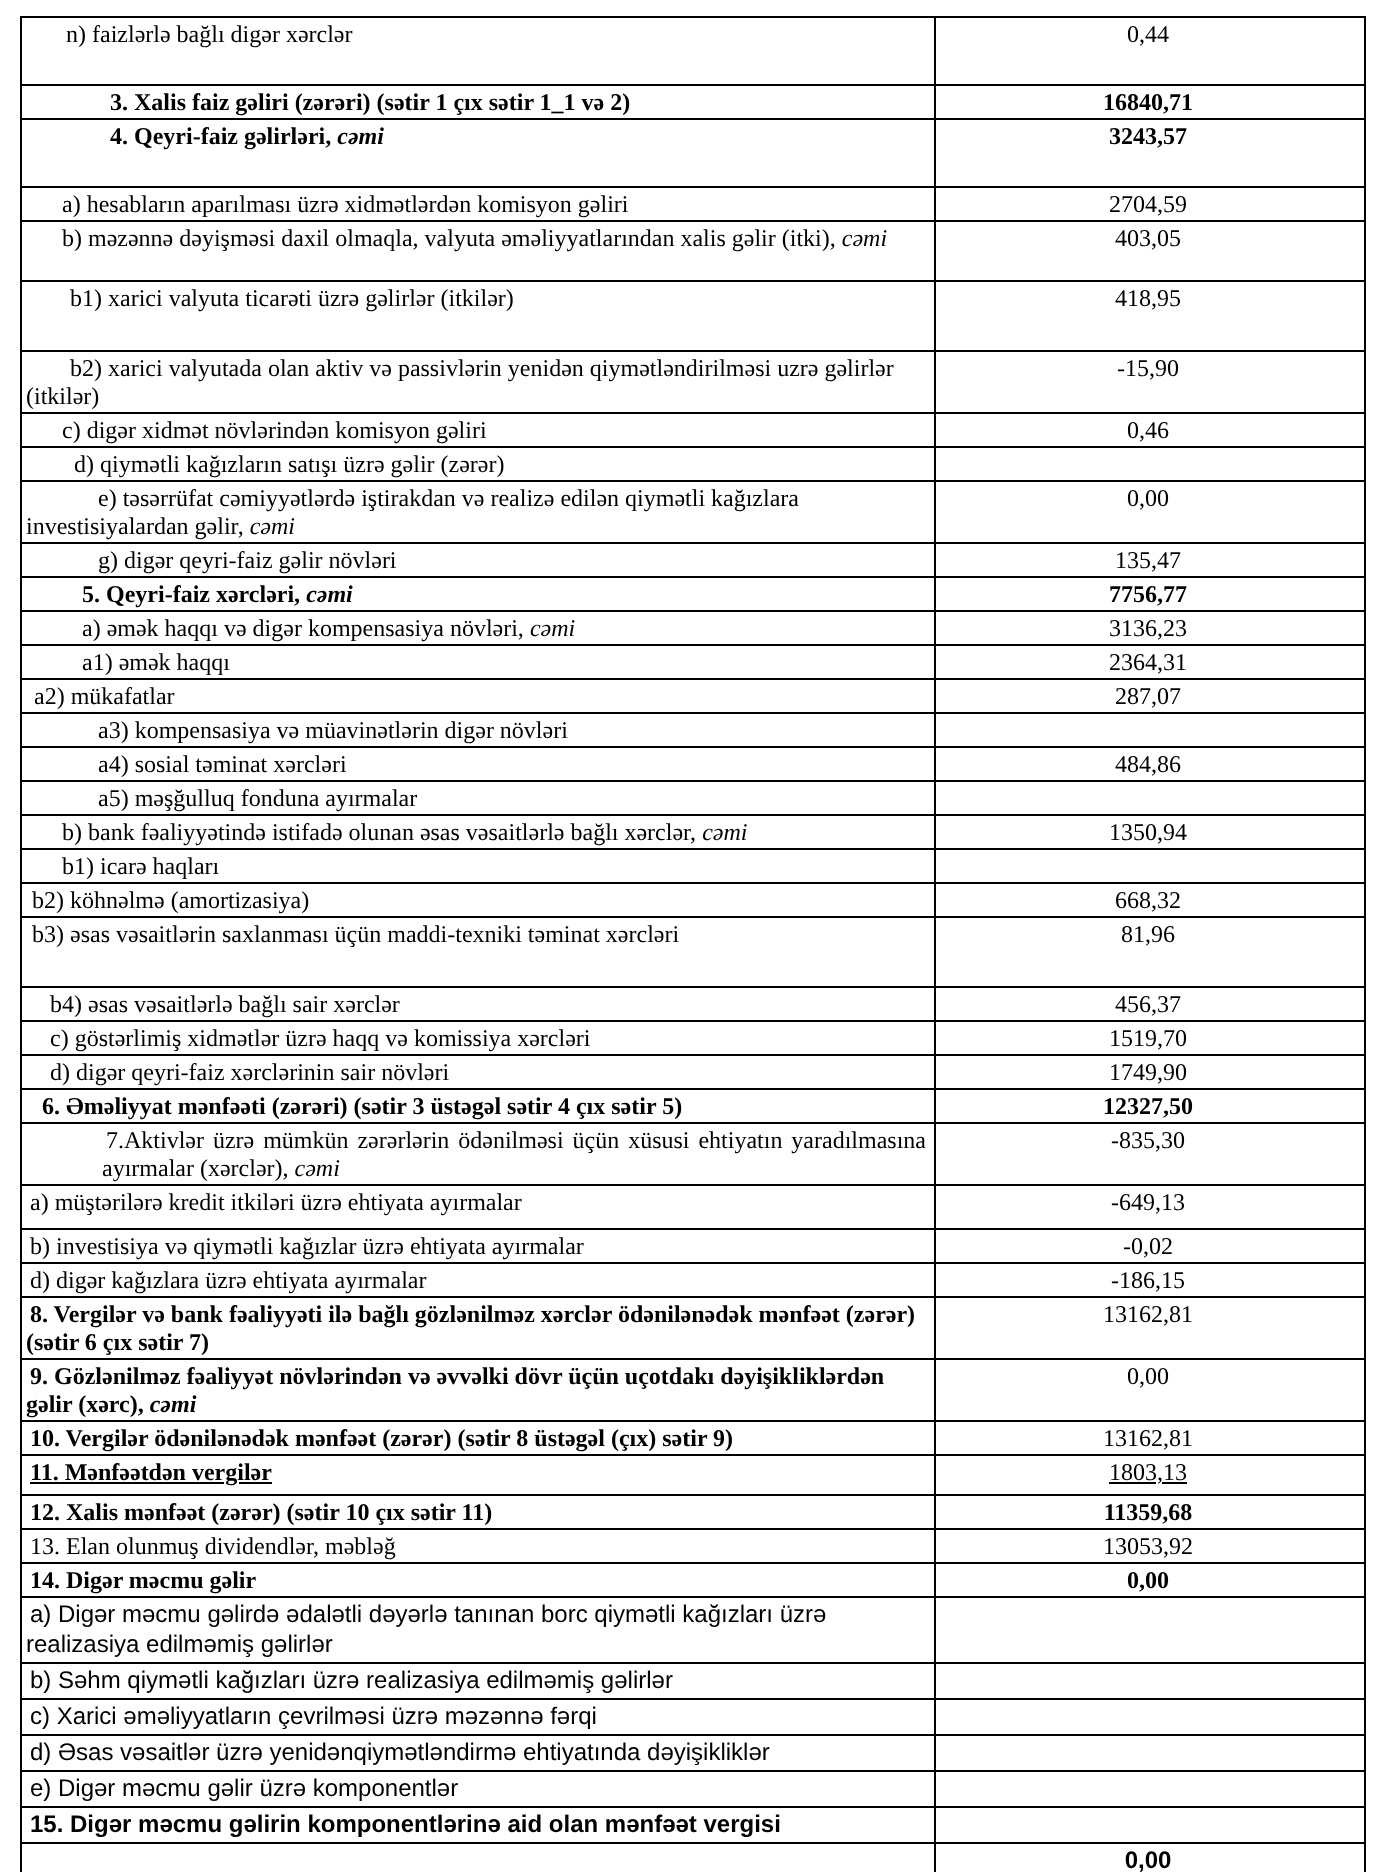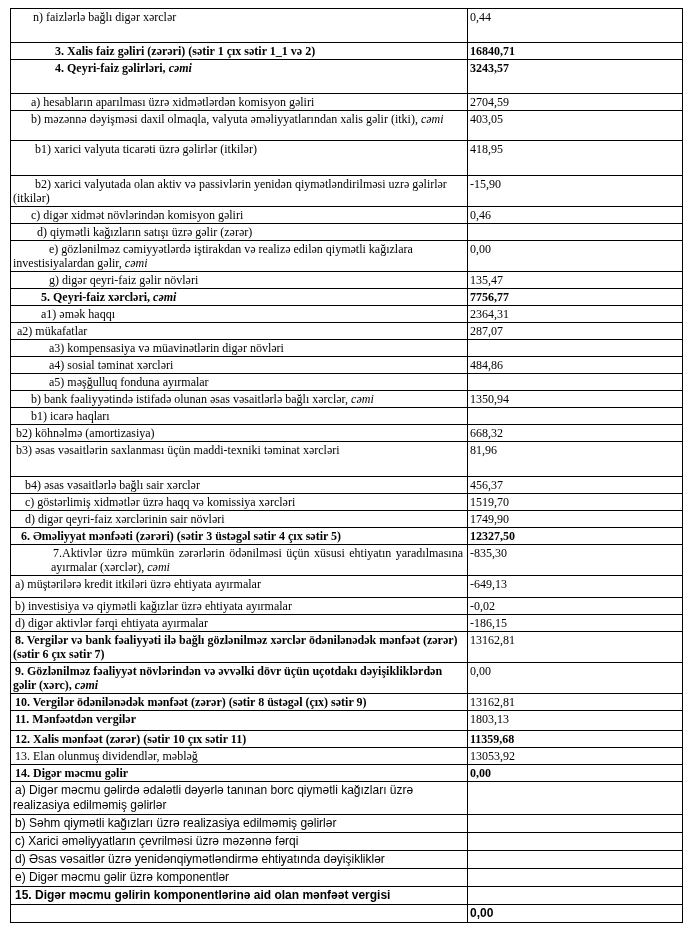--- a/index.html
+++ b/index.html
@@ -38,21 +38,21 @@
   }
   tr.sans {
     font-family: "Liberation Sans", "DejaVu Sans", sans-serif;
     font-size: 12px;
     line-height: 15px;
   }
   td.label {
     padding: 1px 4px 1px 2px;
   }
   td.value {
-    text-align: left;
+    text-align: center;
     padding: 1px 4px 1px 2px;
   }
   tr.bold td.label { font-weight: 700; }
   td.value.boldv { font-weight: 700; }
   tr.hb td { border-top-width: 1.5px; }
   tr.justify td.label { text-align: justify; }
 </style>
 </head>
 <body>
 
@@ -93,30 +93,34 @@
         </tr>
         <tr class="serif" style="height: 17px;">
           <td class="label" style="text-indent: 18px;"><span>c) digər xidmət növlərindən komisyon gəliri</span></td>
           <td class="value">0,46</td>
         </tr>
         <tr class="serif" style="height: 17px;">
           <td class="label" style="text-indent: 24px;"><span>d) qiymətli kağızların satışı üzrə gəlir (zərər)</span></td>
           <td class="value"></td>
         </tr>
         <tr class="serif" style="height: 30px;">
-          <td class="label" style="text-indent: 36px;"><span>e) gözlənilməz cəmiyyətlərdə iştirakdan və realizə edilən qiymətli kağızlara investisiyalardan gəlir,</span><i> cəmi</i></td>
+          <td class="label" style="text-indent: 36px;"><span>e) təsərrüfat cəmiyyətlərdə iştirakdan və realizə edilən qiymətli kağızlara investisiyalardan gəlir,</span><i> cəmi</i></td>
           <td class="value">0,00</td>
         </tr>
         <tr class="serif" style="height: 17px;">
           <td class="label" style="text-indent: 36px;"><span>g) digər qeyri-faiz gəlir növləri</span></td>
           <td class="value">135,47</td>
         </tr>
         <tr class="serif bold hb" style="height: 17px;">
           <td class="label" style="text-indent: 28px;"><span>5. Qeyri-faiz xərcləri,</span><i> cəmi</i></td>
           <td class="value boldv">7756,77</td>
+        </tr>
+        <tr class="serif" style="height: 17px;">
+          <td class="label" style="text-indent: 28px;"><span>a) əmək haqqı və digər kompensasiya növləri,</span><i> cəmi</i></td>
+          <td class="value">3136,23</td>
         </tr>
         <tr class="serif" style="height: 17px;">
           <td class="label" style="text-indent: 28px;"><span>a1) əmək haqqı</span></td>
           <td class="value">2364,31</td>
         </tr>
         <tr class="serif" style="height: 17px;">
           <td class="label" style="text-indent: 4px;"><span>a2) mükafatlar</span></td>
           <td class="value">287,07</td>
         </tr>
         <tr class="serif" style="height: 17px;">
@@ -169,36 +173,36 @@
         </tr>
         <tr class="serif" style="height: 22px;">
           <td class="label" style="text-indent: 2px;"><span>a) müştərilərə kredit itkiləri üzrə ehtiyata ayırmalar</span></td>
           <td class="value">-649,13</td>
         </tr>
         <tr class="serif" style="height: 17px;">
           <td class="label" style="text-indent: 2px;"><span>b) investisiya və qiymətli kağızlar üzrə ehtiyata ayırmalar</span></td>
           <td class="value">-0,02</td>
         </tr>
         <tr class="serif" style="height: 17px;">
-          <td class="label" style="text-indent: 2px;"><span>d) digər aktivlər fərqi ehtiyata ayırmalar</span></td>
+          <td class="label" style="text-indent: 2px;"><span>d) digər kağızlara üzrə ehtiyata ayırmalar</span></td>
           <td class="value">-186,15</td>
         </tr>
         <tr class="serif bold hb" style="height: 31px;">
           <td class="label" style="text-indent: 2px;"><span>8. Vergilər və bank fəaliyyəti ilə bağlı gözlənilməz xərclər ödənilənədək mənfəət (zərər) (sətir 6 çıx sətir 7)</span></td>
           <td class="value">13162,81</td>
         </tr>
         <tr class="serif bold hb" style="height: 31px;">
           <td class="label" style="text-indent: 2px;"><span>9. Gözlənilməz fəaliyyət növlərindən və əvvəlki dövr üçün uçotdakı dəyişikliklərdən gəlir (xərc),</span><i> cəmi</i></td>
           <td class="value">0,00</td>
         </tr>
         <tr class="serif bold hb" style="height: 17px;">
           <td class="label" style="text-indent: 2px;"><span>10. Vergilər ödənilənədək mənfəət (zərər) (sətir 8 üstəgəl (çıx) sətir 9)</span></td>
           <td class="value">13162,81</td>
         </tr>
-        <tr class="serif bold hb" style="height: 20px;">
+        <tr class="serif bold hb" style="height: 20px; text-decoration: underline;">
           <td class="label" style="text-indent: 2px;"><span>11. Mənfəətdən vergilər</span></td>
           <td class="value">1803,13</td>
         </tr>
         <tr class="serif bold hb" style="height: 17px;">
           <td class="label" style="text-indent: 2px;"><span>12. Xalis mənfəət (zərər) (sətir 10 çıx sətir 11)</span></td>
           <td class="value boldv">11359,68</td>
         </tr>
         <tr class="serif hb" style="height: 16px;">
           <td class="label" style="text-indent: 2px;"><span>13. Elan olunmuş dividendlər, məbləğ</span></td>
           <td class="value">13053,92</td>

